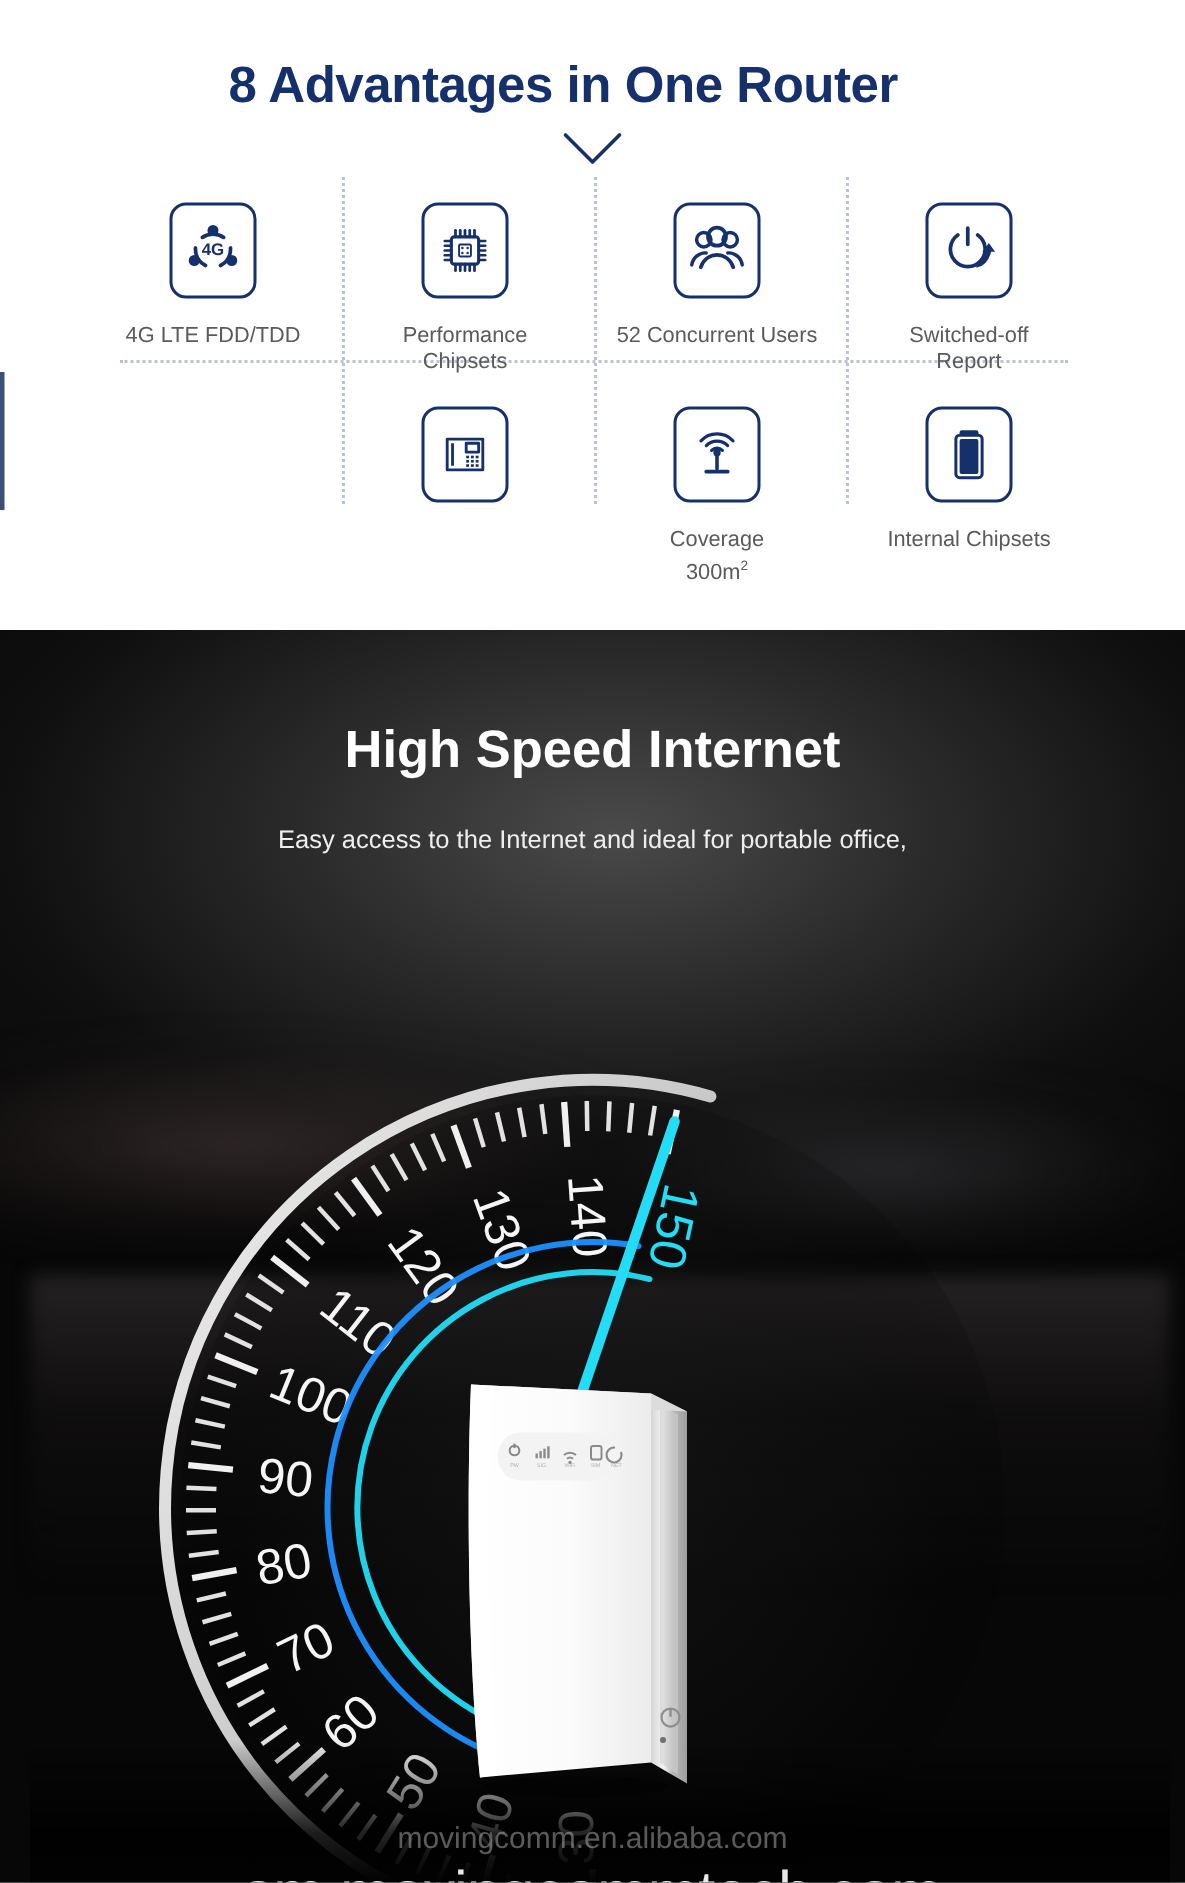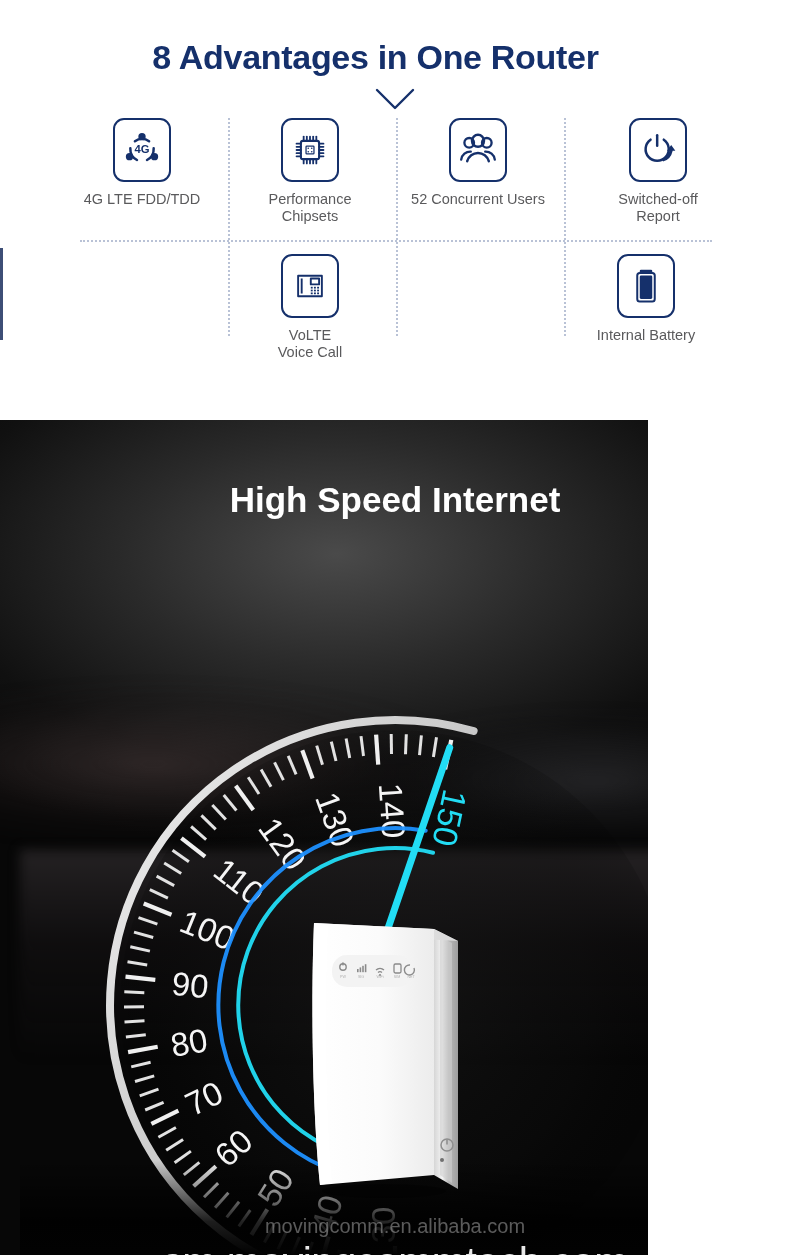--- a/index.html
+++ b/index.html
@@ -40,34 +40,34 @@
     border-left:2px dotted #b9c2d6;
   }
   .hdiv{
     position:absolute; left:22px; top:128px; width:632px; height:0;
     border-top:2px dotted #b9c2d6;
   }
   .cell{
     position:absolute; width:168px; text-align:center;
   }
   .cell .iconbox{
-    width:58px; height:64px; margin:0 auto;
+    width:58px; height:64px; margin:17px auto;
     border:2.6px solid #15306b; border-radius:11px;
     display:flex; align-items:center; justify-content:center;
   }
   .cell .iconbox svg{ display:block; }
   .cell .label{
     margin-top:9px; font-size:14.5px; line-height:17px; color:#5a5a5c;
     white-space:pre-line;
   }
   .cell .label sup{ font-size:9px; vertical-align:super; }
 
   
   .hero{
-    position:absolute; left:0; top:420px; width:648px; height:835px;
+    position:absolute; left:0; top:420px; width:790px; height:835px;
     overflow:hidden;
     background:#060606;
   }
   .hero-bg{
     position:absolute; inset:0;
     background:
       radial-gradient(ellipse 560px 300px at 52% 16%, #4a4a4a 0%, #2a2a2a 38%, #101010 72%, #070707 100%),
       linear-gradient(180deg,#1d1d1d 0%,#101010 30%,#090909 60%,#040404 100%);
   }
   
@@ -205,21 +205,21 @@
               <circle cx="25" cy="10.5" r="7.5" stroke-width="3.1"></circle>
               <path d="M4 34 A11.5 11.5 0 0 1 16 24"></path>
               <path d="M46 34 A11.5 11.5 0 0 0 34 24"></path>
               <path d="M11.5 36 A14 14 0 0 1 38.5 36" stroke-width="3.1"></path>
             </g>
           </svg>
         </div>
         <div class="label">52 Concurrent Users</div>
       </div>
 
-      <div class="cell" style="left:516px; top:6px">
+      <div class="cell" style="left:504px; top:6px">
         <div class="iconbox">
           <svg width="40" height="38" viewBox="0 0 48 46">
             <g fill="none" stroke="#15306b" stroke-width="3" stroke-linecap="round">
               <path d="M15 10.5 A14 14 0 1 0 31 10.5"></path>
               <path d="M23 5 V18"></path>
             </g>
             <path d="M30 33 q6 -2 8 -9 l-3.2 0 l5.2 -7 l5 7 l-3.2 0 q-2.4 11 -11.8 13 z" fill="#15306b"></path>
           </svg>
         </div>
         <div class="label">Switched-off
@@ -241,46 +241,61 @@
                 <rect x="33" y="25" width="2.4" height="2.2"></rect>
               <rect x="25" y="28.6" width="2.4" height="2.2"></rect>
                 <rect x="29" y="28.6" width="2.4" height="2.2"></rect>
                 <rect x="33" y="28.6" width="2.4" height="2.2"></rect>
               <rect x="25" y="32.2" width="2.4" height="2.2"></rect>
                 <rect x="29" y="32.2" width="2.4" height="2.2"></rect>
                 <rect x="33" y="32.2" width="2.4" height="2.2"></rect>
             </g>
           </svg>
         </div>
-        <div class="label">VoLTE
-Voice Call</div>
-      </div>
-
+      </div>
+
+      <div class="cell" style="left:336px; top:142px">
+        <div class="iconbox">
+          <svg width="38" height="38" viewBox="0 0 48 48">
+            <g fill="none" stroke="#15306b" stroke-width="2.7" stroke-linecap="round">
+              <path d="M19.5 20.5 A6.5 6.5 0 0 1 28.5 20.5"></path>
+              <path d="M15 16.5 A12.5 12.5 0 0 1 33 16.5"></path>
+              <path d="M10.5 12.5 A18.5 18.5 0 0 1 37.5 12.5"></path>
+            </g>
+            <circle cx="24" cy="22.5" r="3.1" fill="#15306b"></circle>
+            <path d="M24 25 V36" stroke="#15306b" stroke-width="3" stroke-linecap="round"></path>
+            <path d="M15 38.5 H33" stroke="#15306b" stroke-width="3.2" stroke-linecap="round"></path>
+          </svg>
+        </div>
+        <div class="label"><span>Coverage
+300m</span><sup>2</sup></div>
+      </div>
 
       <div class="cell" style="left:504px; top:142px">
         <div class="iconbox">
           <svg width="34" height="40" viewBox="0 0 40 48">
             <rect x="12.5" y="4.5" width="15" height="4" rx="1.6" fill="#15306b"></rect>
             <rect x="9.5" y="8.5" width="21" height="34" rx="3" fill="none" stroke="#15306b" stroke-width="2.4"></rect>
             <rect x="12.5" y="11.5" width="15" height="28" rx="1.6" fill="#15306b"></rect>
           </svg>
         </div>
-        <div class="label">Internal Battery</div>
+        <div class="label">Internal Chipsets</div>
       </div>
 
     </div>
   </section>
 
   <section class="hero">
     <div class="hero-bg"></div>
     <div class="car-shape"></div>
     <div class="car-body"></div>
 
     <h2 class="hero-title">High Speed Internet</h2>
     <div class="hero-sub">
+      <span>Easy access to the Internet and ideal for portable office,</span>
     </div>
 
     <div class="gauge-wrap">
       <svg width="690" height="560" viewBox="0 0 690 560" id="gauge-svg">
         <defs>
           <linearGradient id="arcg" x1="0" y1="0" x2="1" y2="1">
             <stop offset="0%" stop-color="#f2f2f2"></stop>
             <stop offset="50%" stop-color="#c9c9c9"></stop>
             <stop offset="100%" stop-color="#8d8d8d"></stop>
           </linearGradient>

